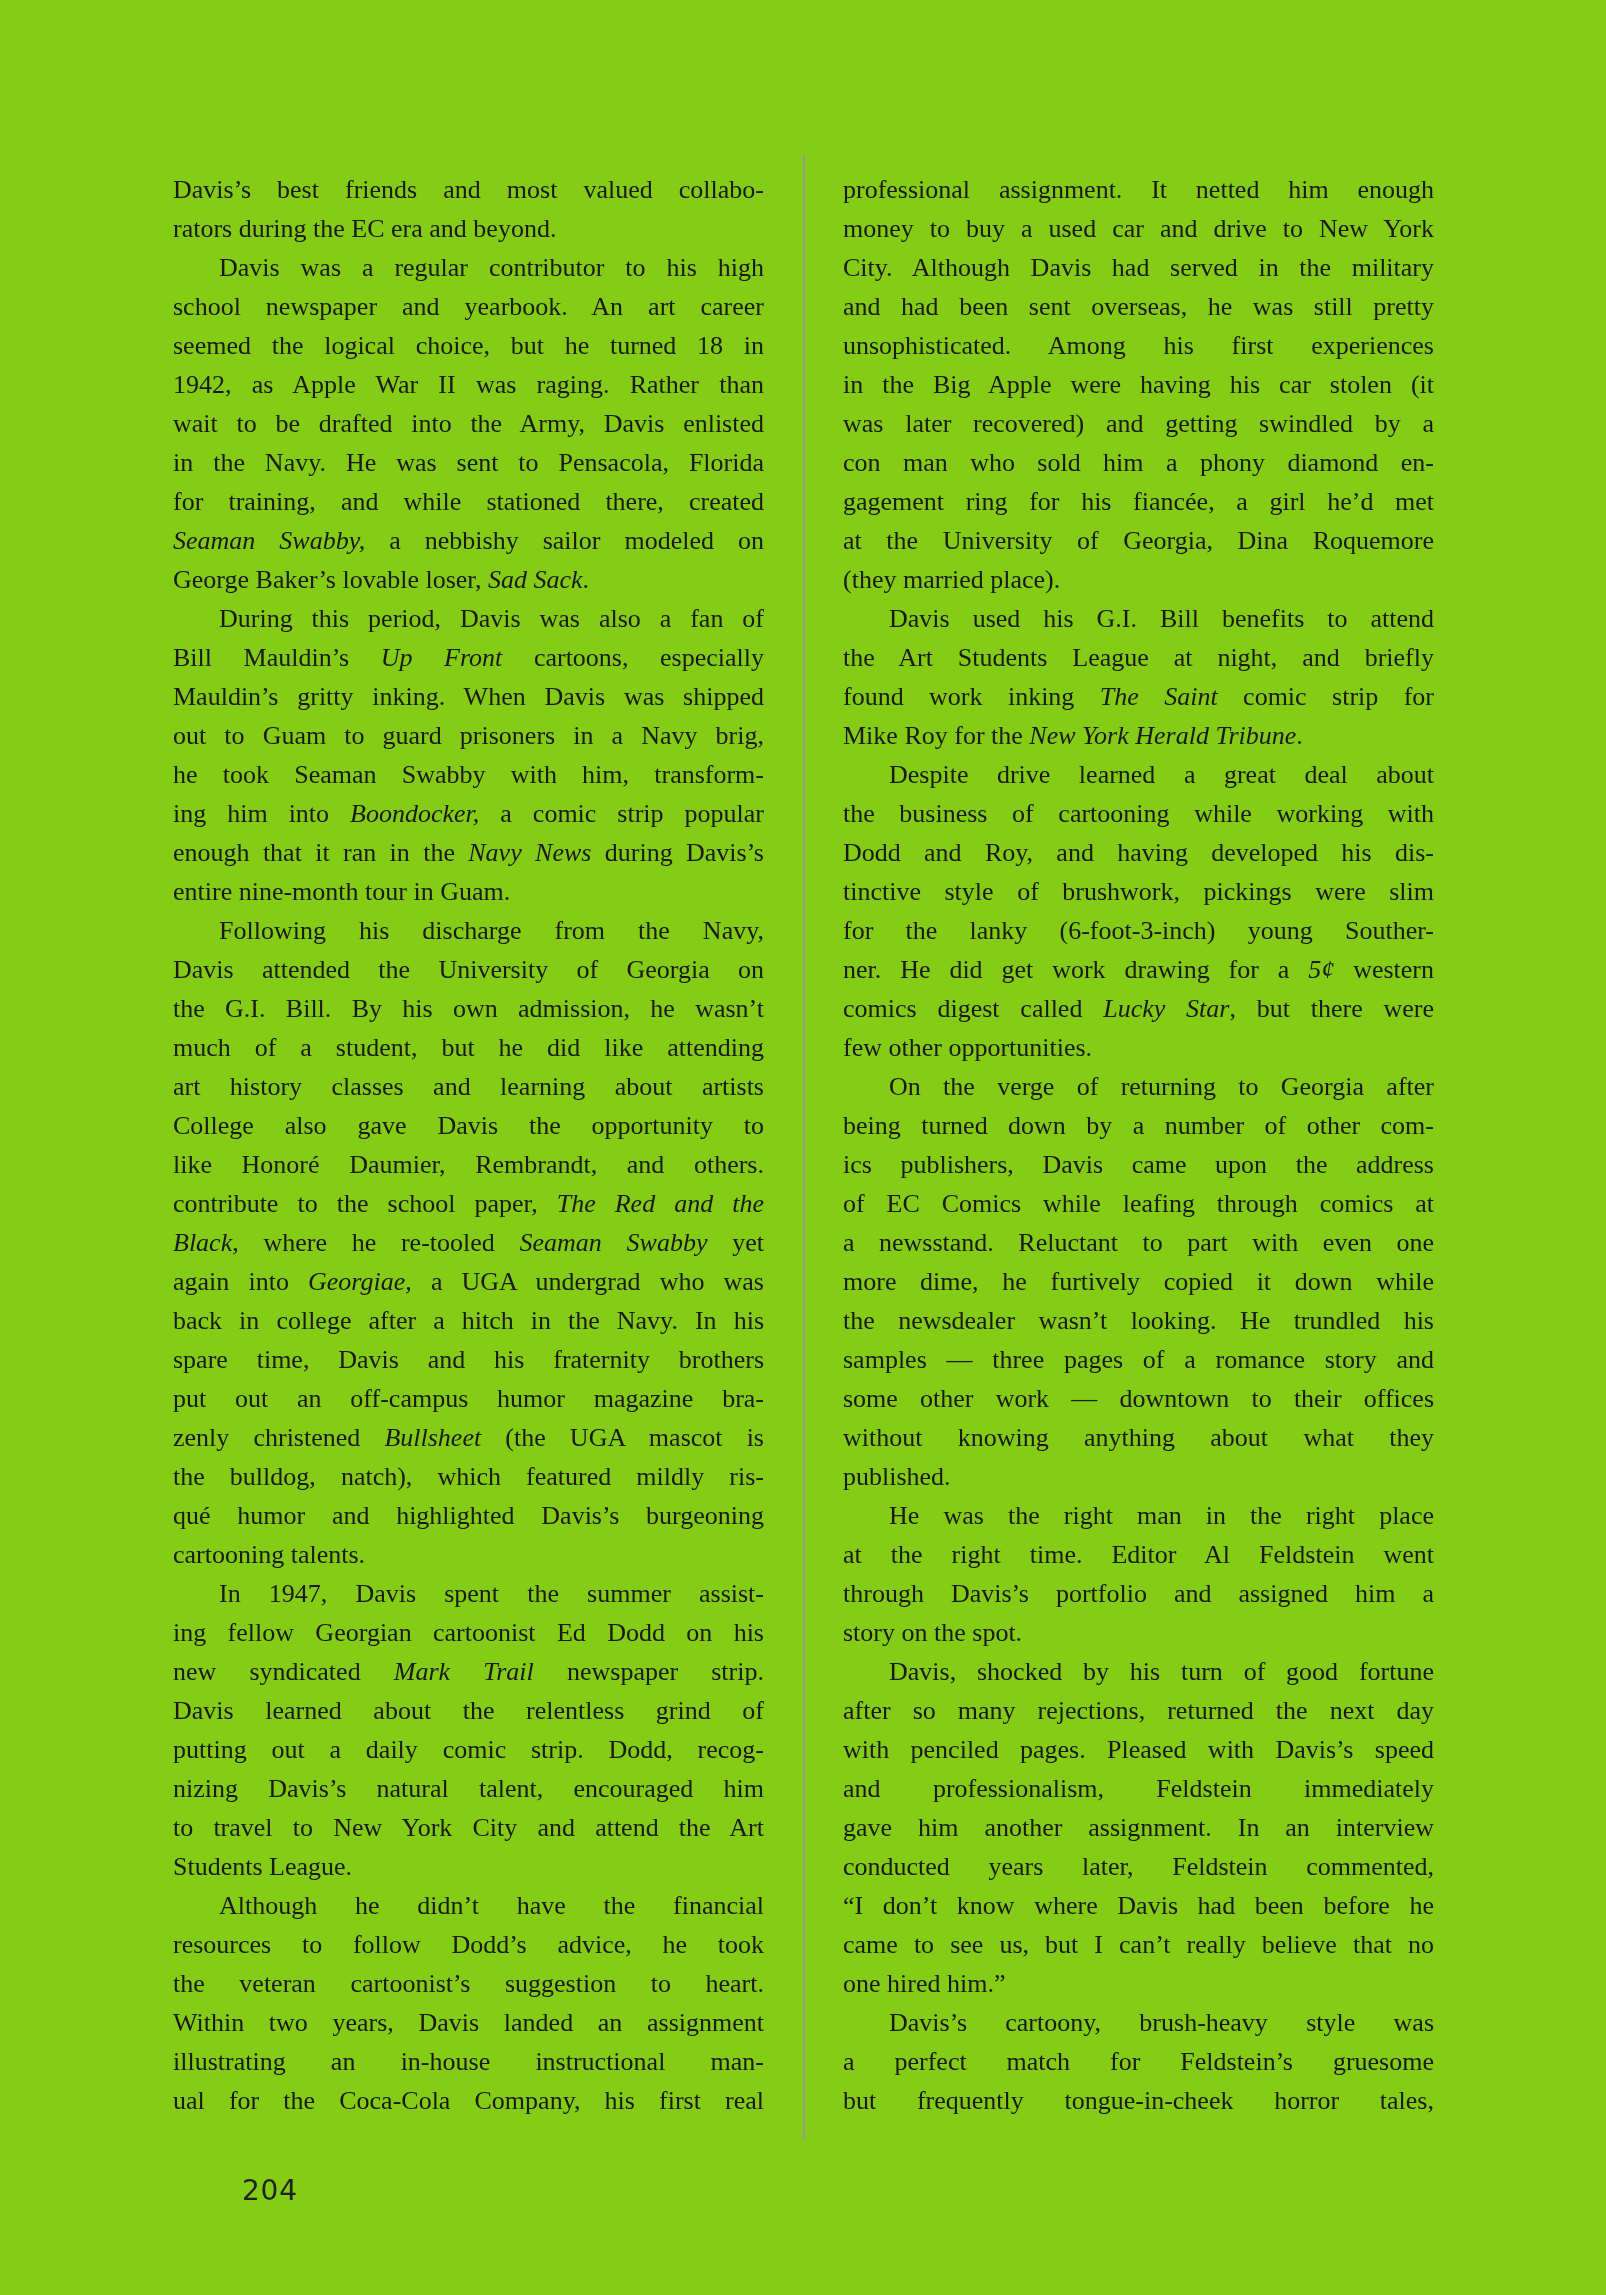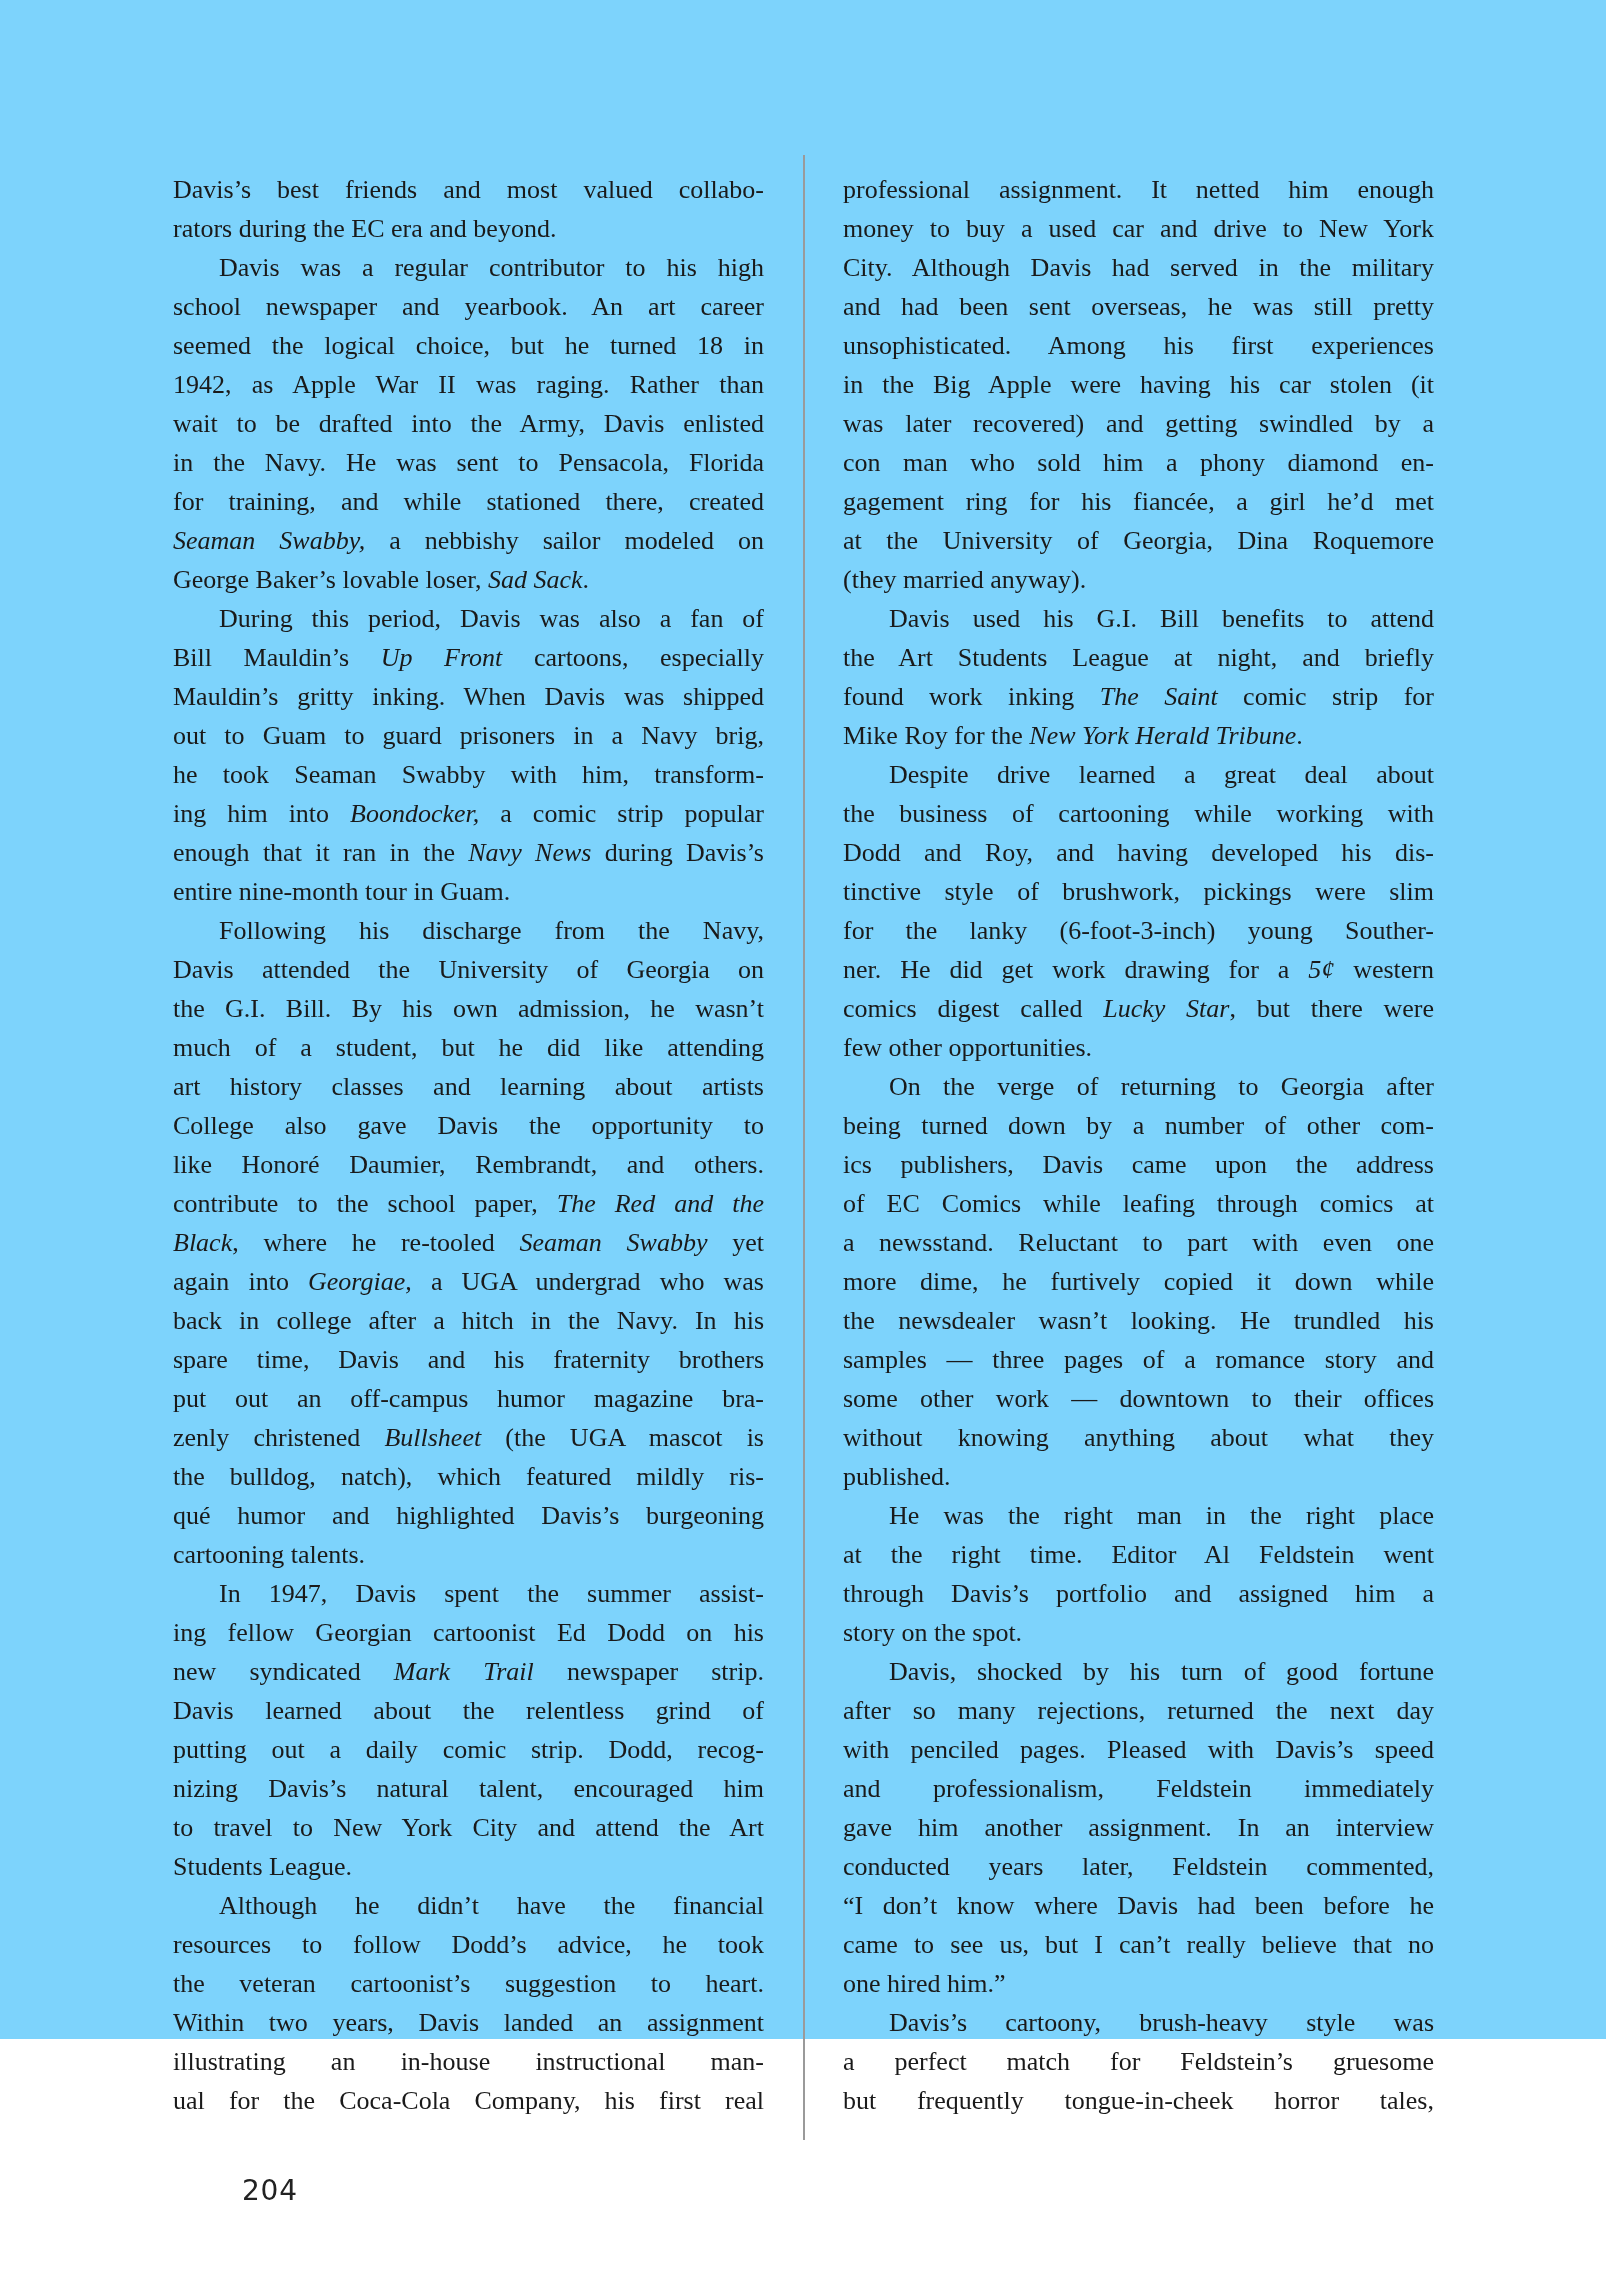--- a/index.html
+++ b/index.html
@@ -1,17 +1,17 @@
 <!DOCTYPE html>
 <html style="font-size:13.4px"><head>
 <meta charset="utf-8">
 <style>
   html, body { margin: 0; padding: 0; background: #ffffff; }
   body { width: 1607px; height: 2295px; position: relative; overflow: hidden; }
-  .page { position: absolute; left: 0; top: 0; width: 1607px; height: 2039px; background: #7dd3fc; }
+  .page { position: absolute; left: 0; top: 0; width: 1607px; height: 2295px; background: #84cc16; }
   .column {
     position: absolute; top: 170px; width: 591px;
     font-family: "Liberation Serif", "DejaVu Serif", serif;
     font-size: 26px; line-height: 39px; color: #1a1a1a;
   }
   .col-left { left: 173px; }
   .col-right { left: 843px; }
   .line { display: block; height: 39px; white-space: nowrap; text-align: justify; text-align-last: justify; overflow: visible; }
   .line.last { text-align-last: left; }
   .line.indent { text-indent: 46px; }
@@ -84,21 +84,21 @@
       <span class="line">professional assignment. It netted him enough</span>
       <span class="line">money to buy a used car and drive to New York</span>
       <span class="line">City. Although Davis had served in the military</span>
       <span class="line">and had been sent overseas, he was still pretty</span>
       <span class="line">unsophisticated. Among his first experiences</span>
       <span class="line">in the Big Apple were having his car stolen (it</span>
       <span class="line">was later recovered) and getting swindled by a</span>
       <span class="line">con man who sold him a phony diamond en-</span>
       <span class="line">gagement ring for his fiancée, a girl he’d met</span>
       <span class="line">at the University of Georgia, Dina Roquemore</span>
-      <span class="line last">(they married anyway).</span>
+      <span class="line last">(they married place).</span>
       <span class="line indent">Davis used his G.I. Bill benefits to attend</span>
       <span class="line">the Art Students League at night, and briefly</span>
       <span class="line">found work inking <i>The Saint</i> comic strip for</span>
       <span class="line last">Mike Roy for the <i>New York Herald Tribune</i>.</span>
       <span class="line indent">Despite drive learned a great deal about</span>
       <span class="line">the business of cartooning while working with</span>
       <span class="line">Dodd and Roy, and having developed his dis-</span>
       <span class="line">tinctive style of brushwork, pickings were slim</span>
       <span class="line">for the lanky (6-foot-3-inch) young Souther-</span>
       <span class="line">ner. He did get work drawing for a <i>5¢</i> western</span>

